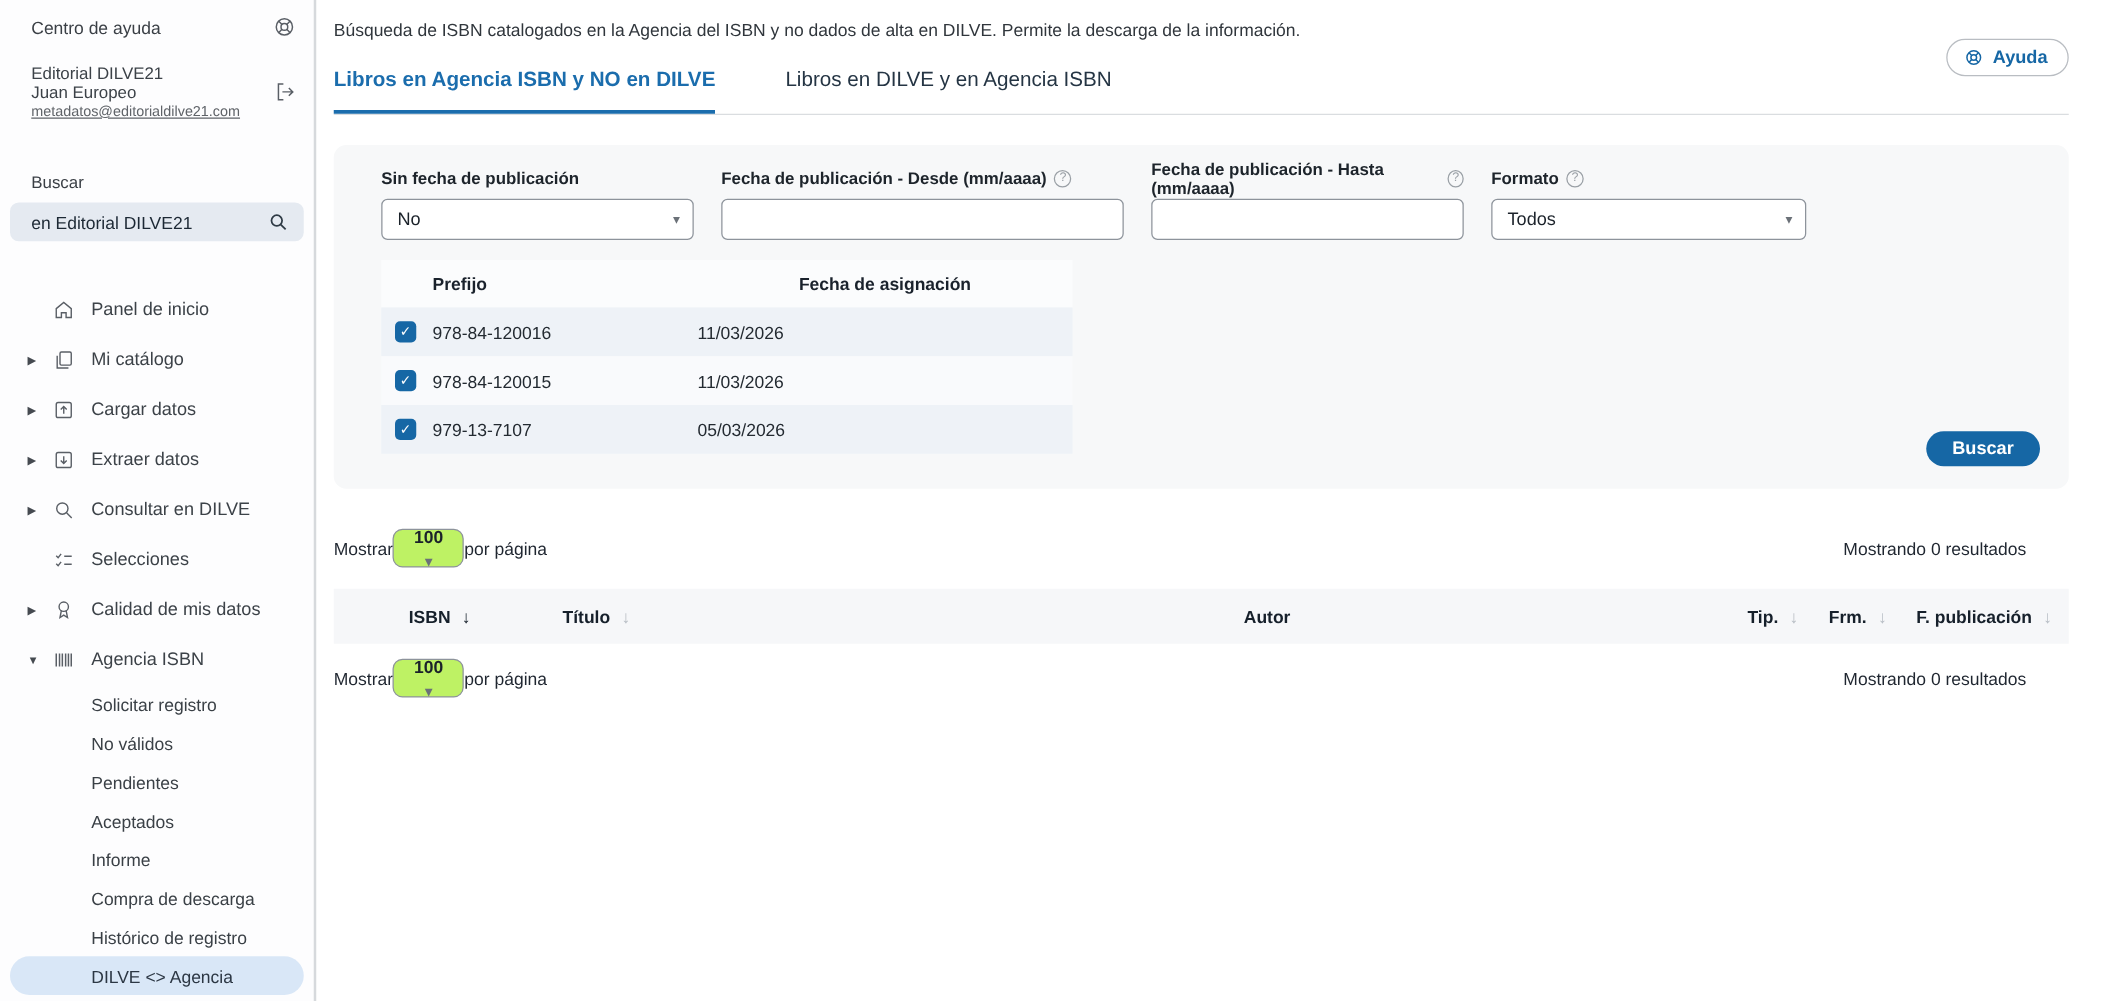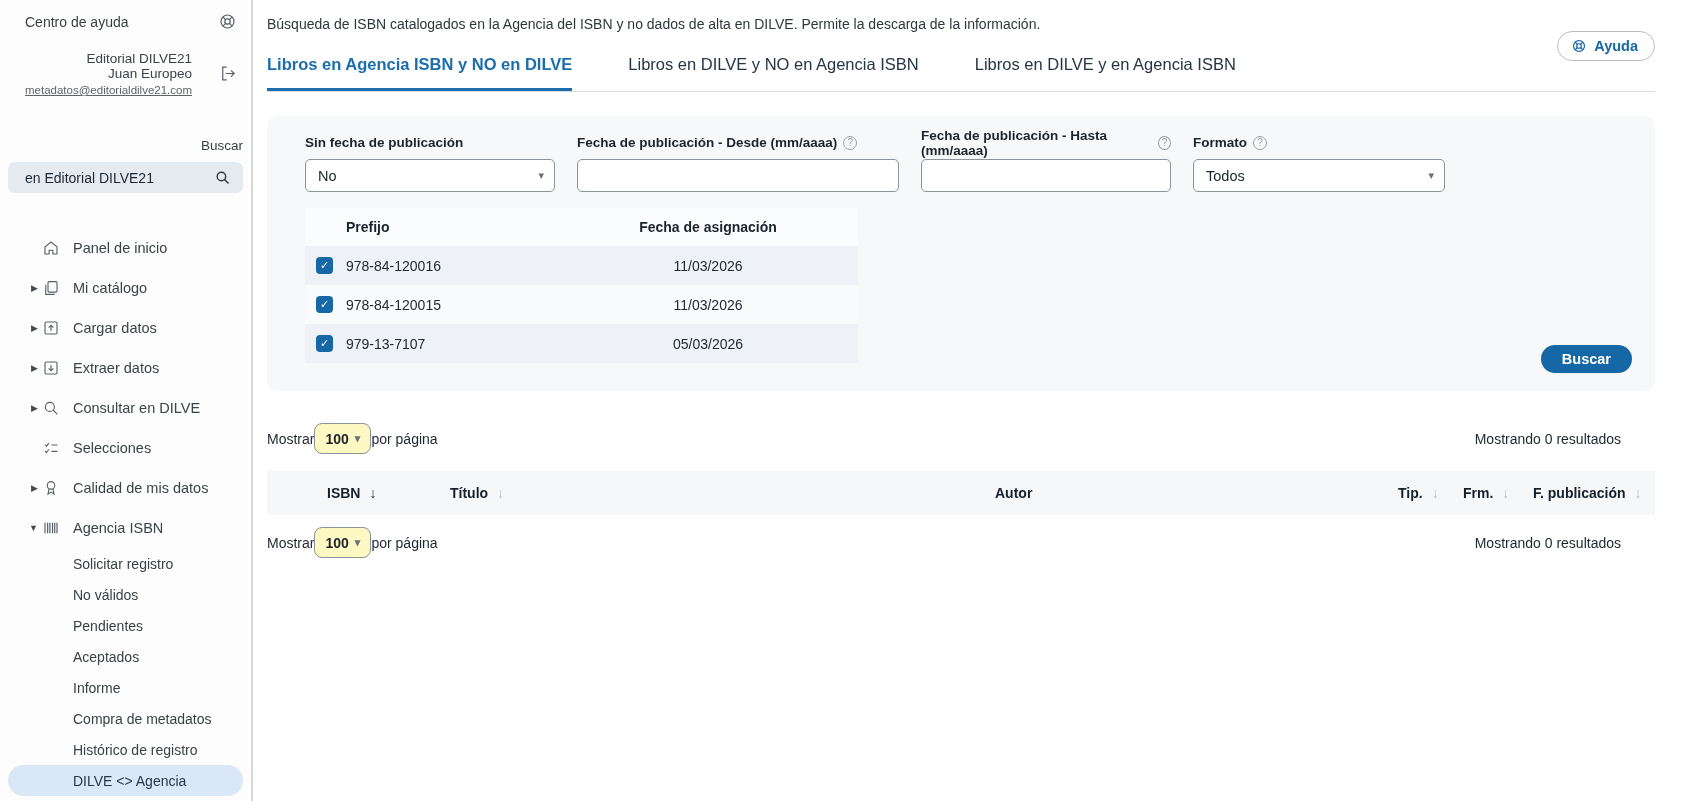--- a/index.html
+++ b/index.html
@@ -2,21 +2,21 @@
 <html><head>
 <meta charset="utf-8">
 <style>
   * { margin:0; padding:0; box-sizing:border-box; }
   html,body { width:1686px; height:801px; overflow:hidden; background:#fff;
     font-family:"Liberation Sans", sans-serif; color:#222; }
   .app { display:flex; width:1686px; height:801px; }
 
   
   .sidebar { width:253px; min-width:253px; height:801px; background:#fdfdfe;
-    border-right:2px solid #d6d9dc; padding:12px 8px 0 8px; position:relative;text-align:right; }
+    border-right:2px solid #d6d9dc; padding:12px 8px 0 8px; position:relative; }
   .sb-help-row { display:flex; align-items:center; justify-content:space-between;
     padding:0 6px 0 17px; }
   .sb-help-label { font-size:14px; color:#3a3f45; }
   .sb-user-row { display:flex; align-items:center; justify-content:space-between;
     margin-top:20px; padding:0 6px 0 17px; }
   .sb-pub, .sb-uname { font-size:13.5px; color:#3c4248; line-height:15px; }
   .sb-email { font-size:11.5px; color:#5f6368; margin-top:3px;text-decoration:underline; }
   .sb-search-label { margin-top:42px; padding-left:17px; font-size:13.5px; color:#3a3f45; }
   .sb-search { margin-top:9px; height:31px; background:#e5eaf1; border-radius:7px;
     display:flex; align-items:center; justify-content:space-between; padding:0 12px 0 17px; }
@@ -68,34 +68,34 @@
     font-size:14px; font-weight:bold; color:#1a222c;gap:10px; }
   .pt-head .c1 { flex:1; padding-left:41px; }
   .pt-head .c2 { width:300px; text-align:center; }
   .pt-row { height:39px; display:flex; align-items:center; font-size:14px; color:#232a31; }
   .pt-row:nth-child(even) { background:#eef2f7; }
   .pt-row:nth-child(odd) { background:#f9fafc; }
   .pt-row .cbx { width:17px; height:17px; margin-left:11px; background:#1667a5;
     border-radius:4px; color:#fff; font-size:11px; display:flex; align-items:center;
     justify-content:center; cursor:pointer; }
   .pt-row .c1 { flex:1; padding-left:13px; }
-  .pt-row .c2 { width:300px; text-align:center; }
+  .pt-row .c2 { width:300px; }
 
   .buscar-btn { position:absolute; right:23px; bottom:18px; height:28px;
     background:#1667a5; color:#fff; border:none; border-radius:18px; padding:0 21px;
     font-size:14.5px; font-weight:bold; cursor:pointer; font-family:inherit; }
 
   .pag-row { display:flex; align-items:center; justify-content:space-between;
     font-size:14px; color:#1f2630; }
   .pag-row.first { margin-top:32px; }
   .pag-row.second { margin-top:12px; }
   .pag-left { display:flex; align-items:center; }
   .pp-select { width:57px; height:31px; border:1px solid #8d939b; border-radius:8px;
-    background:#fef9c3; display:flex; align-items:center; justify-content:center; gap:6px;
-    font-weight:bold; color:#1b222a; cursor:pointer; }
+    background:#bef264; display:flex; align-items:center; justify-content:center; gap:6px;
+    font-weight:bold; color:#1b222a; cursor:pointer;flex-direction:column; }
   .pag-right { padding-right:34px; }
 
   .results-header { margin-top:17px; height:44px; background:#f6f7f9; position:relative;
     font-size:14px; font-weight:bold; color:#16202b; }
   .rh-cell { position:absolute; top:0; height:44px; display:flex; align-items:center; gap:9px; }
   .sort { font-size:14px; font-weight:bold; }
   .sort.active { color:#16202b; }
   .sort.inactive { color:#b9bfc6; }
 </style>
 </head>
@@ -224,21 +224,21 @@
             </svg>
         </span>
         <span class="lbl">Agencia ISBN</span>
       </div>
 
       <div class="sb-sub">Solicitar registro</div>
       <div class="sb-sub">No válidos</div>
       <div class="sb-sub">Pendientes</div>
       <div class="sb-sub">Aceptados</div>
       <div class="sb-sub">Informe</div>
-      <div class="sb-sub">Compra de metadatos</div>
+      <div class="sb-sub">Compra de descarga</div>
       <div class="sb-sub">Histórico de registro</div>
       <div class="sb-sub active">DILVE &lt;&gt; Agencia</div>
     </nav>
   </aside>
 
   <main class="main">
     <div class="content">
 
       <button class="help-btn">
         <span class="icon">
@@ -248,21 +248,20 @@
             <path d="M6.4 6.4l3.2 3.2M17.6 6.4l-3.2 3.2M6.4 17.6l3.2-3.2M17.6 17.6l-3.2-3.2"></path>
           </svg>
         </span>
         <span>Ayuda</span>
       </button>
 
       <p class="subtitle">Búsqueda de ISBN catalogados en la Agencia del ISBN y no dados de alta en DILVE. Permite la descarga de la información.</p>
 
       <div class="tabs">
         <div class="tab active">Libros en Agencia ISBN y NO en DILVE</div>
-        <div class="tab">Libros en DILVE y NO en Agencia ISBN</div>
         <div class="tab">Libros en DILVE y en Agencia ISBN</div>
       </div>
 
       <section class="filter-panel">
         <div class="filter-row">
           <div class="ffield w250">
             <div class="flabel">
               <span>Sin fecha de publicación</span>
             </div>
             <div class="ctrl">

